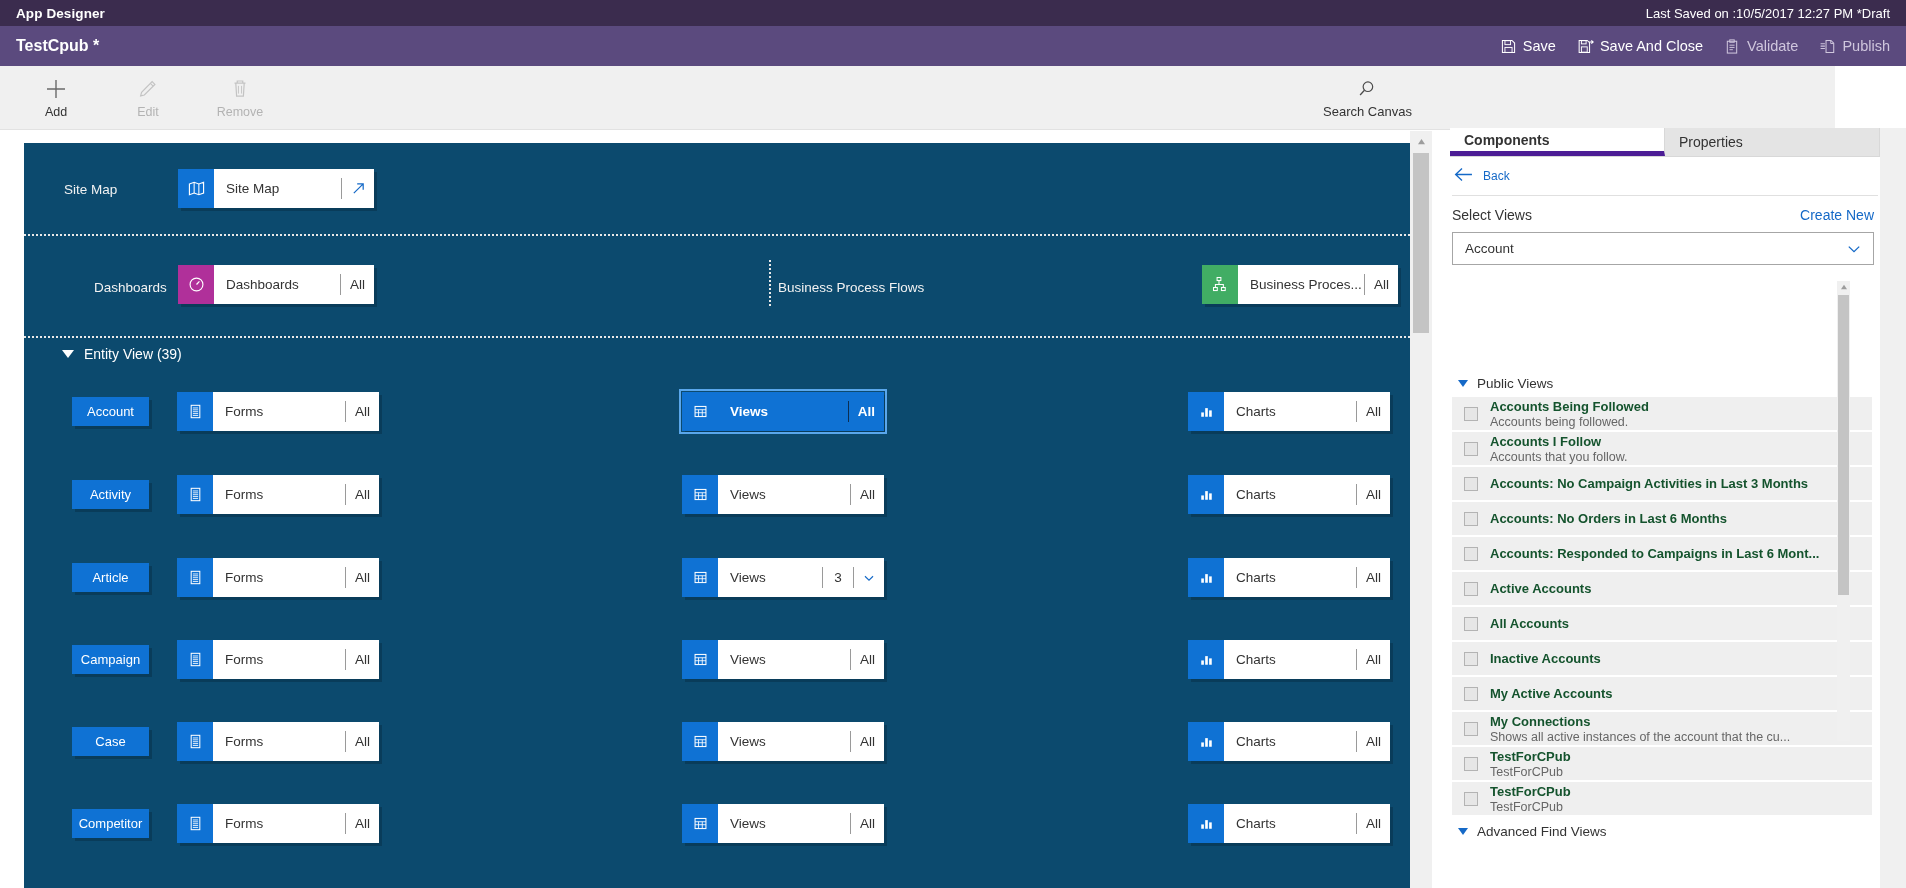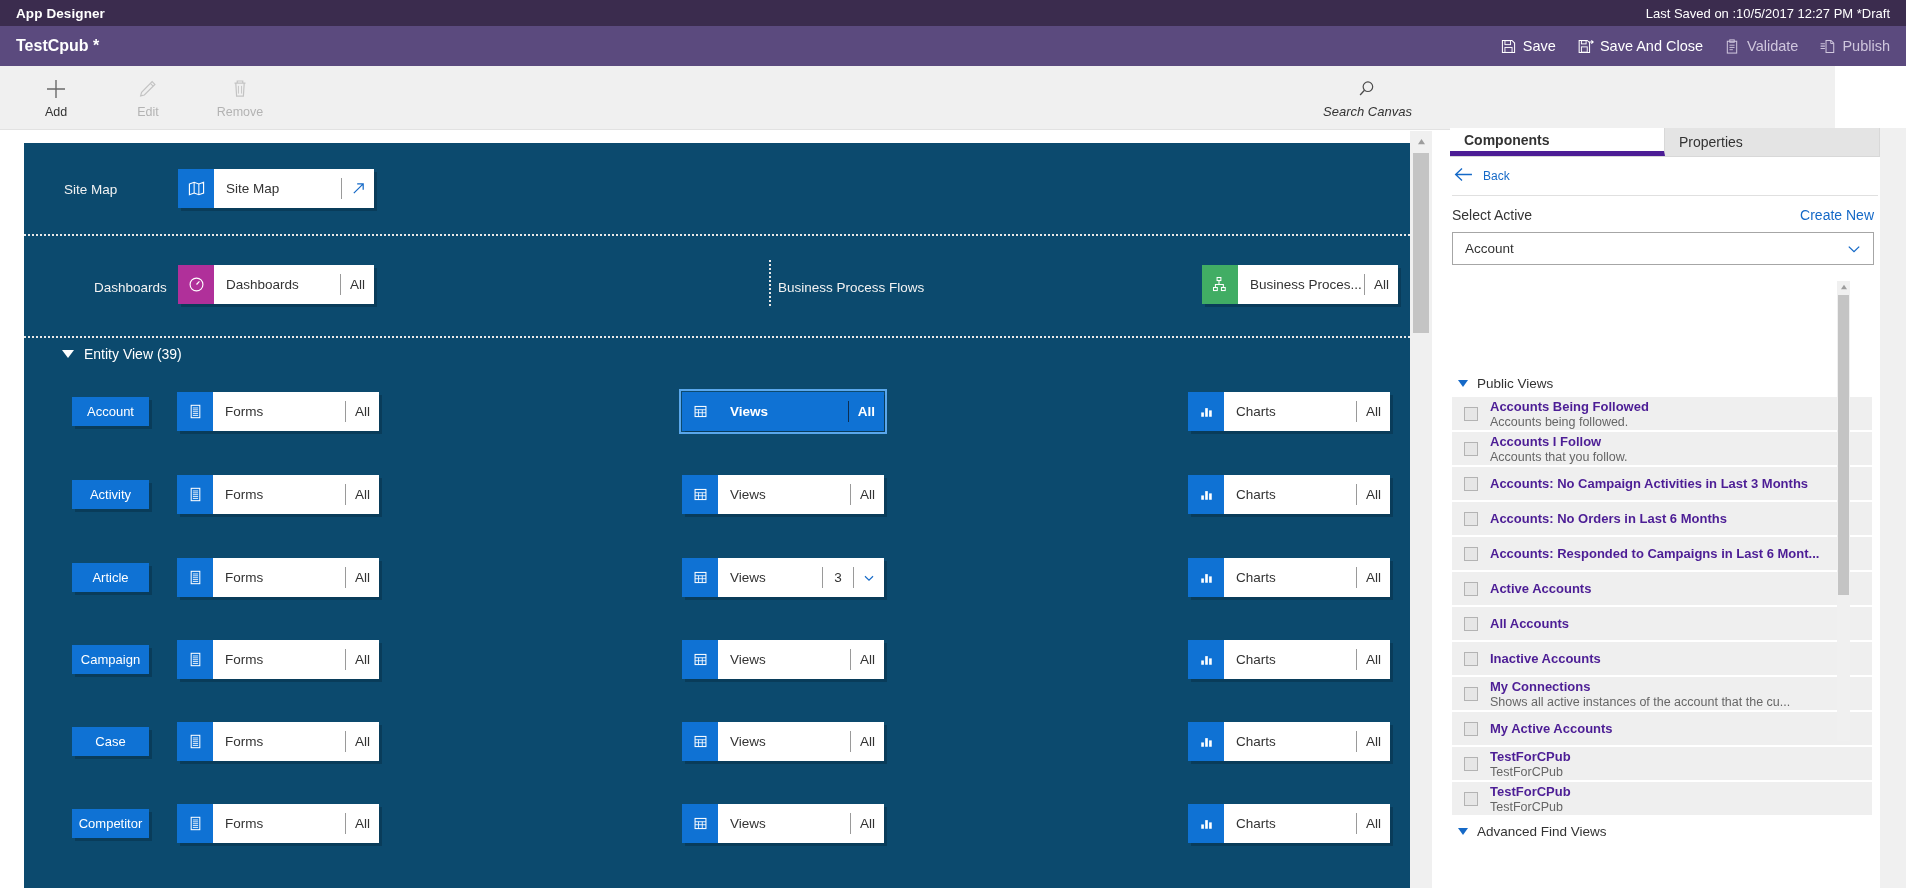--- a/index.html
+++ b/index.html
@@ -48,21 +48,21 @@
   .ribbon-left { position: absolute; left: 24px; top: 4px; display: flex; gap: 28px; }
   .rb-item {
     width: 64px; display: flex; flex-direction: column; align-items: center;
     gap: 3px; cursor: pointer; padding-top: 6px;
   }
   .rb-ico { height: 26px; display: flex; align-items: center; justify-content: center; }
   .rb-lbl { font-size: 12.5px; color: #333; }
   .rb-item.disabled .rb-lbl { color: #b3b3b3; }
   .search-canvas {
     position: absolute; left: 1323px; top: 10px;
-    display: flex; flex-direction: column; align-items: center; gap: 2px; cursor: pointer; font-style: italic;
+    display: flex; flex-direction: column; align-items: center; gap: 2px; cursor: pointer;
   }
   .search-canvas .rb-lbl { font-size: 13px; color: #333; }
 
   
   .canvas-wrap {
     position: absolute; left: 0; top: 131px; width: 1437px; height: 757px;
     background: #ffffff; padding: 12px 0 0 24px;
   }
   .canvas {
     position: relative; width: 1386px; height: 745px;
@@ -193,21 +193,21 @@
     background: #efefef; border-bottom: 2px solid #ffffff;
     padding: 0 8px 0 12px; cursor: pointer;
   }
   .vrow.one { height: 35px; }
   .vrow.two { height: 35px; }
   .vbox {
     flex: 0 0 14px; width: 14px; height: 14px;
     border: 1px solid #b3b3b3; background: #e6e6e6; cursor: pointer;
   }
   .vtext { display: flex; flex-direction: column; justify-content: center; min-width: 0; }
-  .vtitle { font-size: 13px; color: #4c1d95; font-weight: bold; white-space: nowrap; overflow: hidden; }
+  .vtitle { font-size: 13px; color: #14532d; font-weight: bold; white-space: nowrap; overflow: hidden; }
   .vsub { font-size: 12.5px; color: #666; white-space: nowrap; overflow: hidden; margin-top: 1px; }
   .vrow.one .vtitle { font-weight: bold; }
 
   .rp-list-scroll {
     position: absolute; left: 1837px; top: 281px; width: 13px; height: 460px;
     background: #f0f0f0;
   }
   .rpls-arrow { position: absolute; left: 0; top: 0; width: 13px; height: 12px;
     display: flex; align-items: center; justify-content: center; }
   .rpls-thumb { position: absolute; left: 1px; top: 14px; width: 11px; height: 300px; background: #c4c4c4; }
@@ -660,21 +660,21 @@
       <svg width="19" height="15" viewBox="0 0 20 16">
           <path d="M19 8H2M8.4 1.6L1.6 8l6.8 6.4" fill="none" stroke="#1569c7" stroke-width="1.4"></path>
         </svg>
     </span>
     <span>Back</span>
   </div>
 
   <div class="rp-divider"></div>
 
   <div class="rp-selhdr">
-    <span class="lbl">Select Active</span>
+    <span class="lbl">Select Views</span>
     <span class="link">Create New</span>
   </div>
 
   <div class="rp-select">
     <span>Account</span>
     <span class="chev">
       <svg width="16" height="16" viewBox="0 0 16 16">
           <path d="M2.8 5.6L8 10.6l5.2-5" fill="none" stroke="#1569c7" stroke-width="1.3"></path>
         </svg>
     </span>
@@ -731,31 +731,31 @@
         <span class="vtext">
           <span class="vtitle">All Accounts</span>
         </span>
       </div>
       <div class="vrow one">
         <span class="vbox"></span>
         <span class="vtext">
           <span class="vtitle">Inactive Accounts</span>
         </span>
       </div>
+      <div class="vrow one">
+        <span class="vbox"></span>
+        <span class="vtext">
+          <span class="vtitle">My Active Accounts</span>
+        </span>
+      </div>
       <div class="vrow two">
         <span class="vbox"></span>
         <span class="vtext">
           <span class="vtitle">My Connections</span>
           <span class="vsub">Shows all active instances of the account that the cu...</span>
-        </span>
-      </div>
-      <div class="vrow one">
-        <span class="vbox"></span>
-        <span class="vtext">
-          <span class="vtitle">My Active Accounts</span>
         </span>
       </div>
       <div class="vrow two">
         <span class="vbox"></span>
         <span class="vtext">
           <span class="vtitle">TestForCPub</span>
           <span class="vsub">TestForCPub</span>
         </span>
       </div>
       <div class="vrow two">

